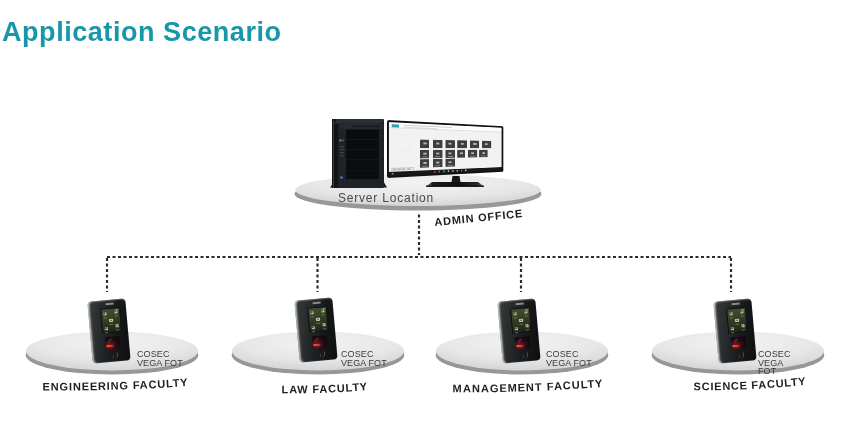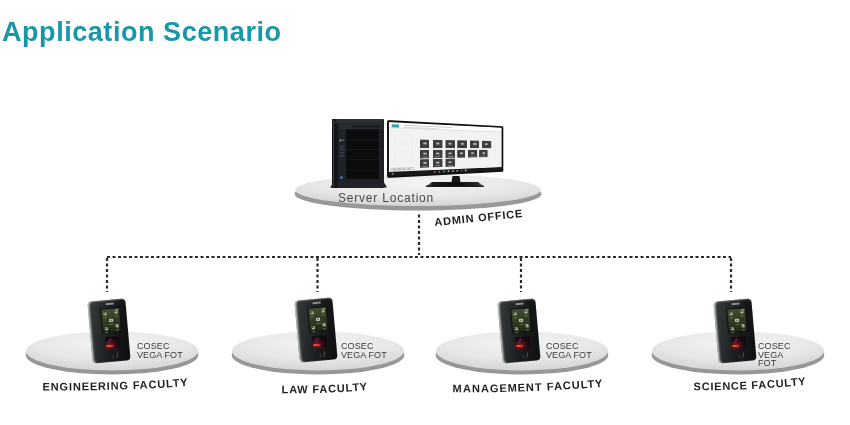--- a/index.html
+++ b/index.html
@@ -41,21 +41,21 @@
   .dev .lb { position:absolute; width:3.6px; height:0.9px; background:#6d9a3f; opacity:.7; }
   .dev .bat { position:absolute; right:1px; top:0.8px; width:2.4px; height:1.3px; background:#67b548; }
   .dev .fp { position:absolute; left:14px; top:36.5px; width:14.5px; height:12.5px; border-radius:1.5px;
              background:radial-gradient(ellipse at 30% 74%, #8c2018 0%, #58111e 24%, #270c14 46%, #110a0d 72%); }
   .dev .fp i { position:absolute; left:0.5px; top:8.7px; width:6.5px; height:2px; background:linear-gradient(90deg,#f86830,#b92e20); transform:rotate(5deg); display:block; border-radius:1px; opacity:.95; }
   .dev .fp b { position:absolute; left:3.8px; top:1.5px; width:1.5px; height:4.8px; background:#6e2e50; transform:rotate(40deg); display:block; opacity:.6; }
   .dev .wv { position:absolute; left:19.5px; top:52px; width:5.5px; height:6.5px; border-right:1px solid rgba(180,186,182,.38); border-radius:50%; transform:rotate(14deg); }
   .dev .wv2 { position:absolute; left:17.3px; top:53.5px; width:4.5px; height:4.8px; border-right:0.9px solid rgba(160,166,162,.3); border-radius:50%; transform:rotate(14deg); }
 
   
-  .cosec { position:absolute; font-size:9px; line-height:8.6px; color:#3a3a3a; letter-spacing:0.1px; }
+  .cosec { position:absolute; font-size:9px; line-height:8.6px; color:#3a3a3a; letter-spacing:0.1px;margin-top:8px; }
   .srvloc { position:absolute; left:338px; top:191px; width:170px; text-align:left; font-size:12px; color:#4a4a4a; letter-spacing:0.8px; }
   .admoff { position:absolute; left:435px; top:216px; font-size:11px; font-weight:bold; color:#1e1e1e; letter-spacing:0.8px; transform:rotate(-5.8deg); transform-origin:0 100%; white-space:nowrap; }
 </style>
 </head>
 <body>
 <div id="stage">
   <div class="title">Application Scenario</div>
 
   <svg class="base" width="850" height="425" viewBox="0 0 850 425">
     <defs>

